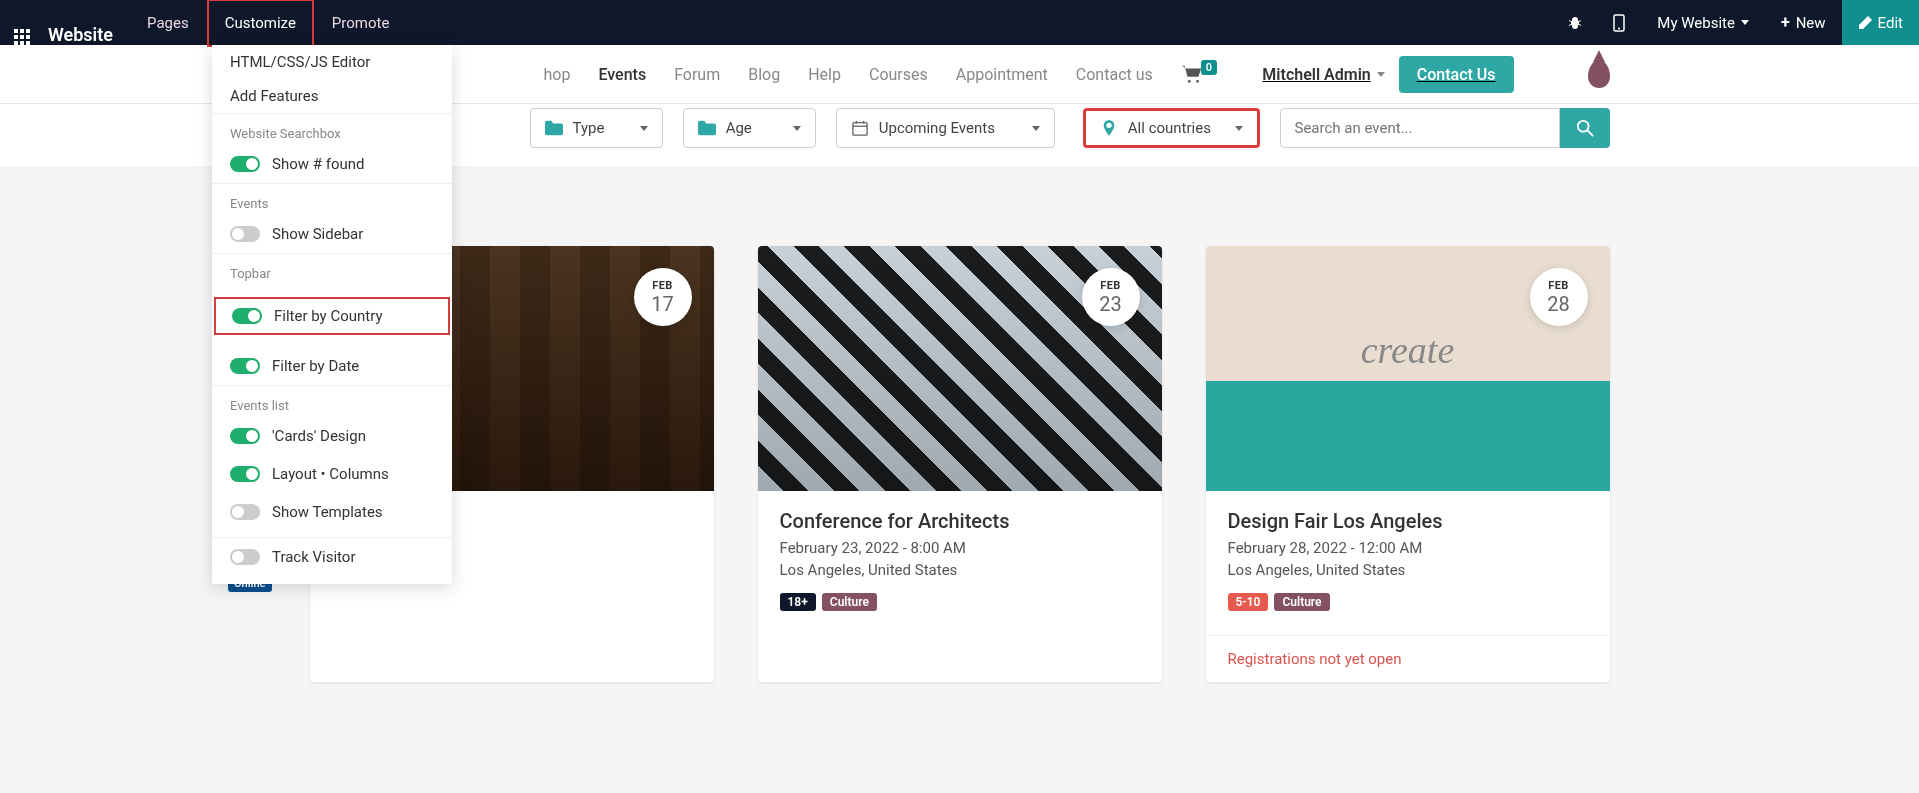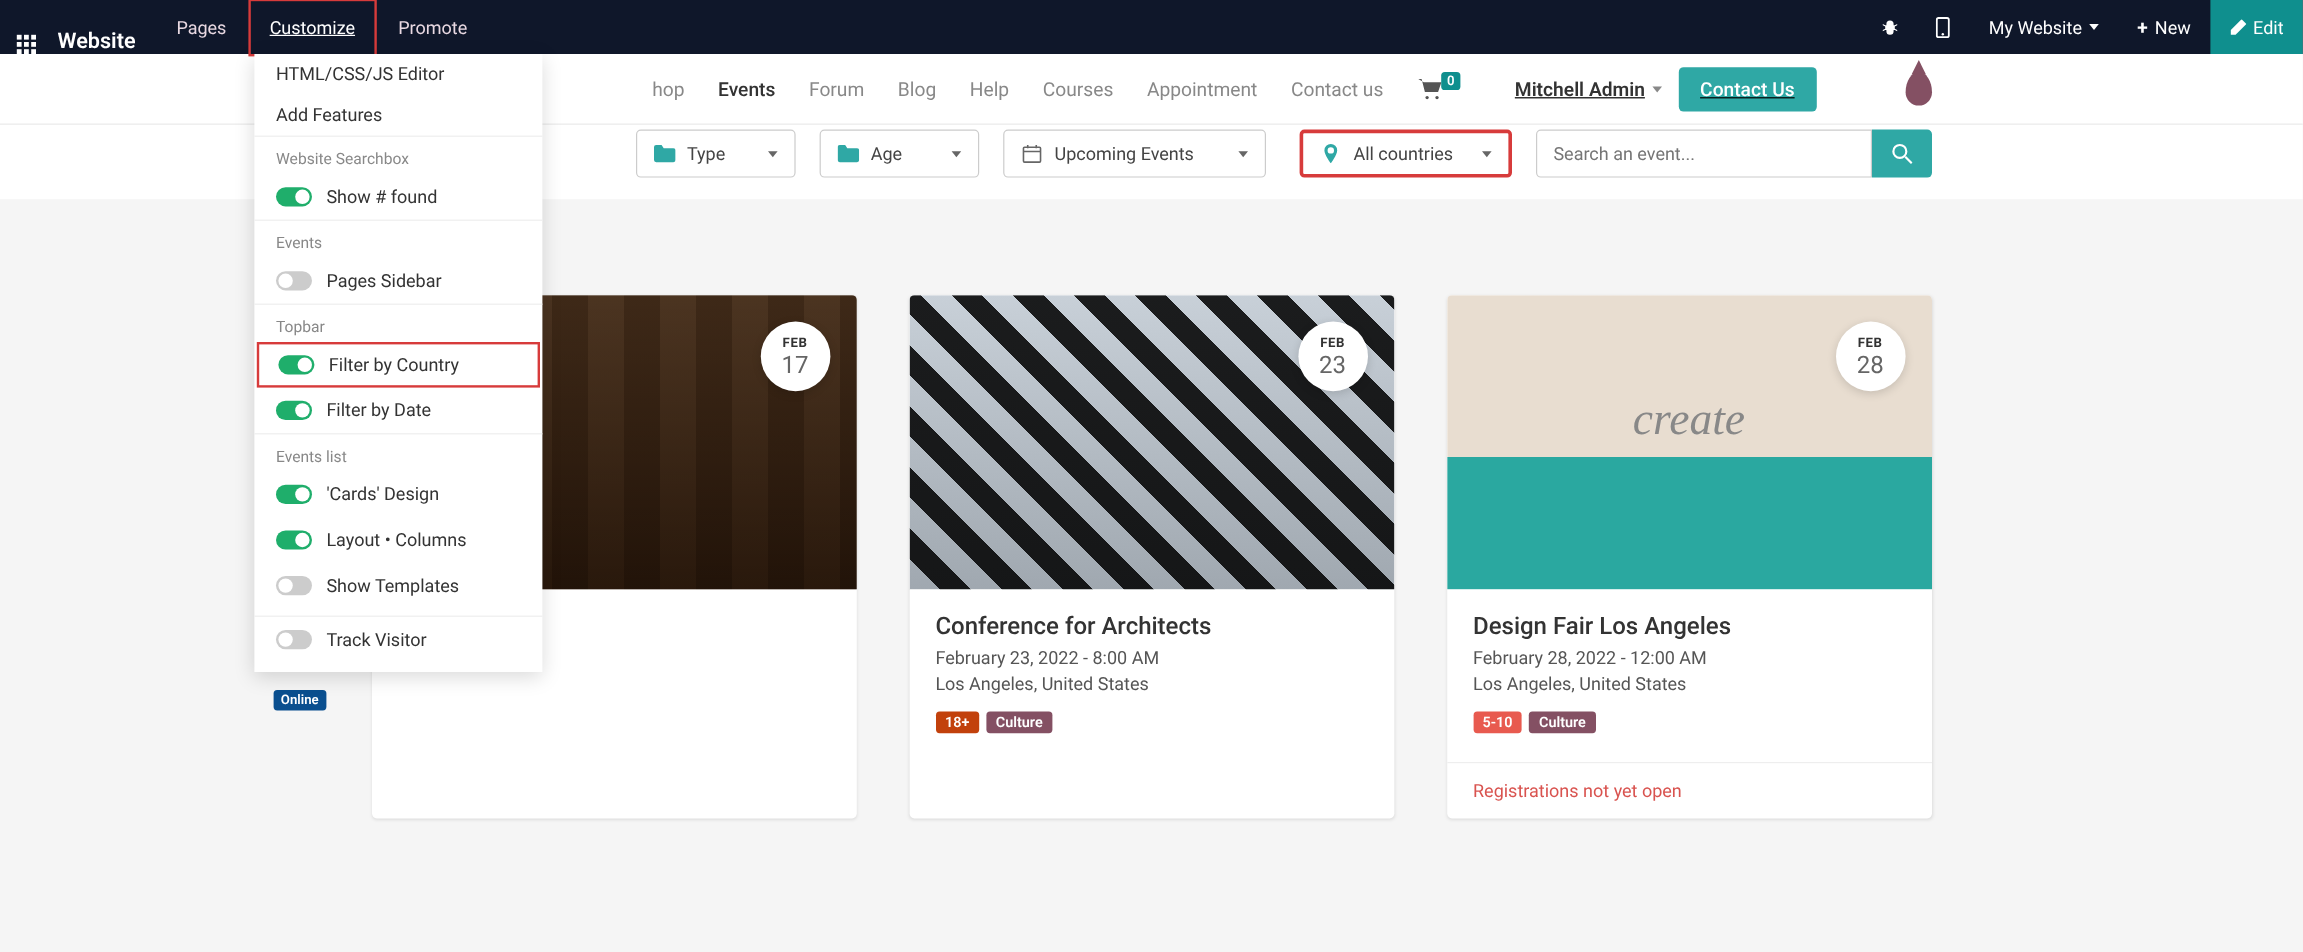--- a/index.html
+++ b/index.html
@@ -6,21 +6,21 @@
 body { background:#f5f5f5; width:1919px; height:793px; overflow:hidden; position:relative; }
 
 
 .topbar { background:#0f172a; height:45px; display:flex; align-items:flex-end; color:#fff; font-size:15px; }
 .topbar .apps { width:44px; display:flex; align-items:center; justify-content:center; }
 .apps-grid { display:grid; grid-template-columns:repeat(3,4px); grid-template-rows:repeat(3,4px); gap:2px; }
 .apps-grid span { background:#fff; width:4px; height:4px; }
 .topbar .brand { font-weight:600; font-size:18px; padding:0 18px 0 4px; }
 .topbar .menu { display:flex; align-items:center; height:100%; }
 .topbar .menu a { padding:0 16px; height:100%; display:flex; align-items:center; cursor:pointer; color:#e9d9e2; }
-.topbar .menu a.hl { border:2px solid #d73b3b; height:48px; margin:0 2px; color:#fff;text-decoration:underline; }
+.topbar .menu a.hl { border:2px solid #d73b3b; height:48px; margin:0 2px; color:#fff; }
 .topbar .right { margin-left:auto; display:flex; align-items:center; height:100%; }
 .tb-icon { width:44px; height:100%; display:flex; align-items:center; justify-content:center; cursor:pointer; }
 .tb-btn { padding:0 16px; height:100%; display:flex; align-items:center; gap:6px; cursor:pointer; }
 .tb-edit { background:#0f8f8e; }
 .caret { width:0; height:0; border-left:4px solid transparent; border-right:4px solid transparent; border-top:5px solid currentColor; display:inline-block; }
 .plus { font-weight:bold; font-size:16px; }
 
 
 .sitebar-wrap { background:#fff; border-bottom:1px solid #e6e6e6; }
 .sitebar { max-width:1320px; margin:0 auto; height:58px; display:flex; align-items:center; padding:0 10px; position:relative; }
@@ -58,35 +58,35 @@
 .card-img { height:245px; position:relative; }
 .date-badge { position:absolute; top:22px; right:22px; width:58px; height:58px; border-radius:50%; background:#fff; box-shadow:0 2px 8px rgba(0,0,0,0.15); display:flex; flex-direction:column; align-items:center; justify-content:center; }
 .date-badge .m { font-size:11px; font-weight:700; color:#333; letter-spacing:0.5px; }
 .date-badge .d { font-size:20px; color:#666; }
 .card-body { padding:18px 22px 24px 22px; }
 .card-title { font-size:20px; font-weight:500; color:#333; margin-bottom:6px; }
 .card-date { font-size:15px; color:#555; margin-bottom:4px; }
 .card-loc { font-size:15px; color:#555; margin-bottom:14px; }
 .badges { display:flex; gap:6px; }
 .badge { padding:2px 8px; border-radius:3px; font-size:12px; font-weight:600; color:#fff; }
-.b18 { background:#c2410c; }
+.b18 { background:#0f172a; }
 .bcult { background:#845063; }
 .b510 { background:#e85a4f; }
 .card-foot { border-top:1px solid #eee; padding:14px 22px; color:#d9534f; font-size:15px; }
 
 
 .float-tag { position:absolute; left:228px; top:575px; background:#0a4f8f; color:#fff; font-size:11px; padding:2px 6px; border-radius:3px; font-weight:600; }
 
 
 .dropdown { position:absolute; left:212px; top:45px; width:240px; background:#fff; box-shadow:0 4px 16px rgba(0,0,0,0.15); z-index:100; padding-bottom:8px; }
 .dd-item { padding:10px 18px; font-size:15px; color:#333; cursor:pointer; display:flex; align-items:center; gap:12px; }
 .dd-item.link { padding:8px 18px; }
 .dd-sec { padding:12px 18px 4px 18px; font-size:13px; color:#888; border-top:1px solid #eee; }
 .dd-sec:first-of-type { border-top:1px solid #eee; margin-top:6px; }
-.dd-item.hl3 { border:2px solid #d73b3b; margin:0 2px; padding:8px 16px; }
+.dd-item.hl3 { border:2px solid #d73b3b; margin:12px 2px; padding:8px 16px; }
 .toggle { width:30px; height:16px; border-radius:8px; position:relative; flex-shrink:0; }
 .toggle.on { background:#1fae6b; }
 .toggle.off { background:#ccc; }
 .toggle::after { content:""; position:absolute; width:12px; height:12px; border-radius:50%; background:#fff; top:2px; }
 .toggle.on::after { right:2px; }
 .toggle.off::after { left:2px; }
 
 
 .img1 { background:repeating-linear-gradient(90deg,#5a4a3a 0 30px,#4a3a2a 30px 60px),linear-gradient(#6b5a48,#3a2a1a); background-blend-mode:overlay; }
 .img2 { background:repeating-linear-gradient(45deg,#fff 0 18px,#222 18px 36px),linear-gradient(#c8d0d8,#a0a8b0); background-blend-mode:multiply; }
@@ -281,21 +281,21 @@
   <div class="dd-item link">HTML/CSS/JS Editor</div>
   <div class="dd-item link">Add Features</div>
   <div class="dd-sec">Website Searchbox</div>
   <div class="dd-item">
       <span class="toggle on"></span>
       <span>Show # found</span>
     </div>
   <div class="dd-sec">Events</div>
   <div class="dd-item">
       <span class="toggle off"></span>
-      <span>Pages Sidebar</span>
+      <span>Show Sidebar</span>
     </div>
   <div class="dd-sec">Topbar</div>
   <div class="dd-item hl3">
       <span class="toggle on"></span>
       <span>Filter by Country</span>
     </div>
   <div class="dd-item">
       <span class="toggle on"></span>
       <span>Filter by Date</span>
     </div>

